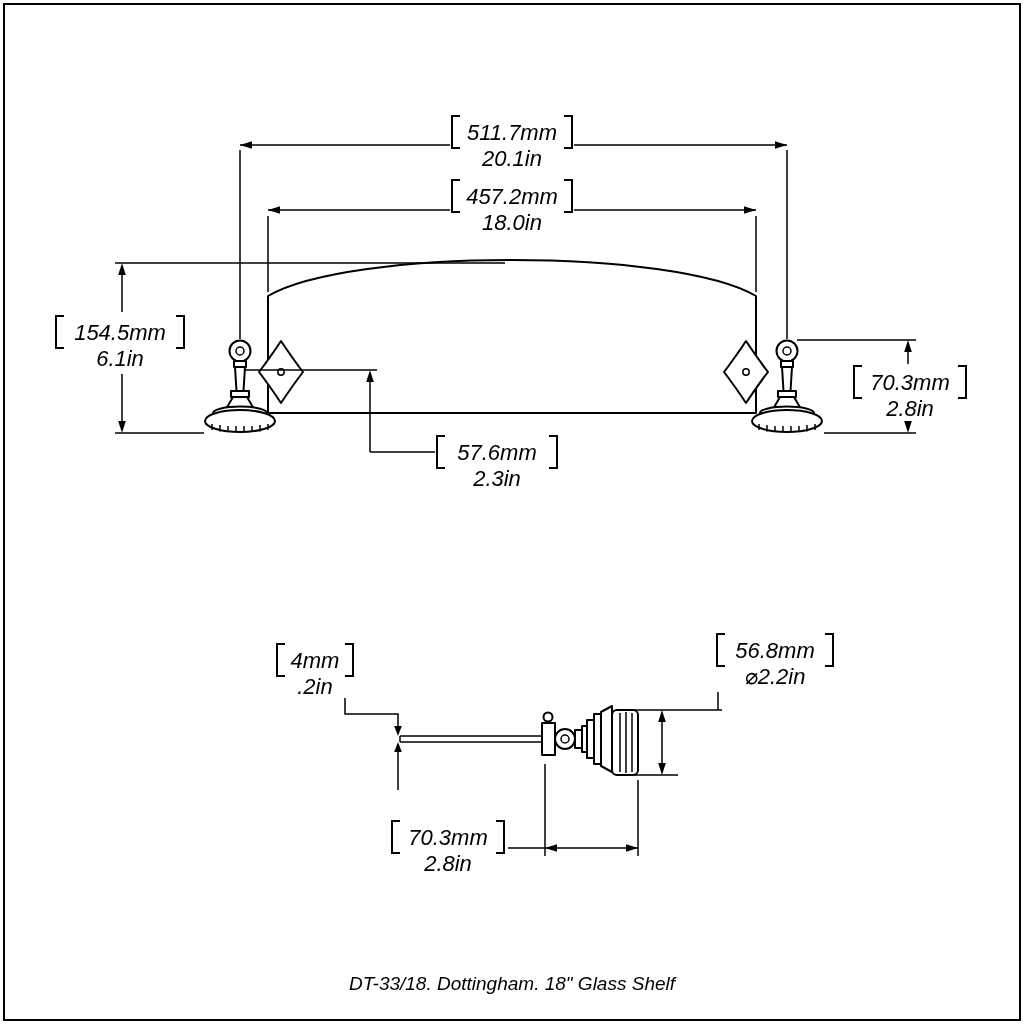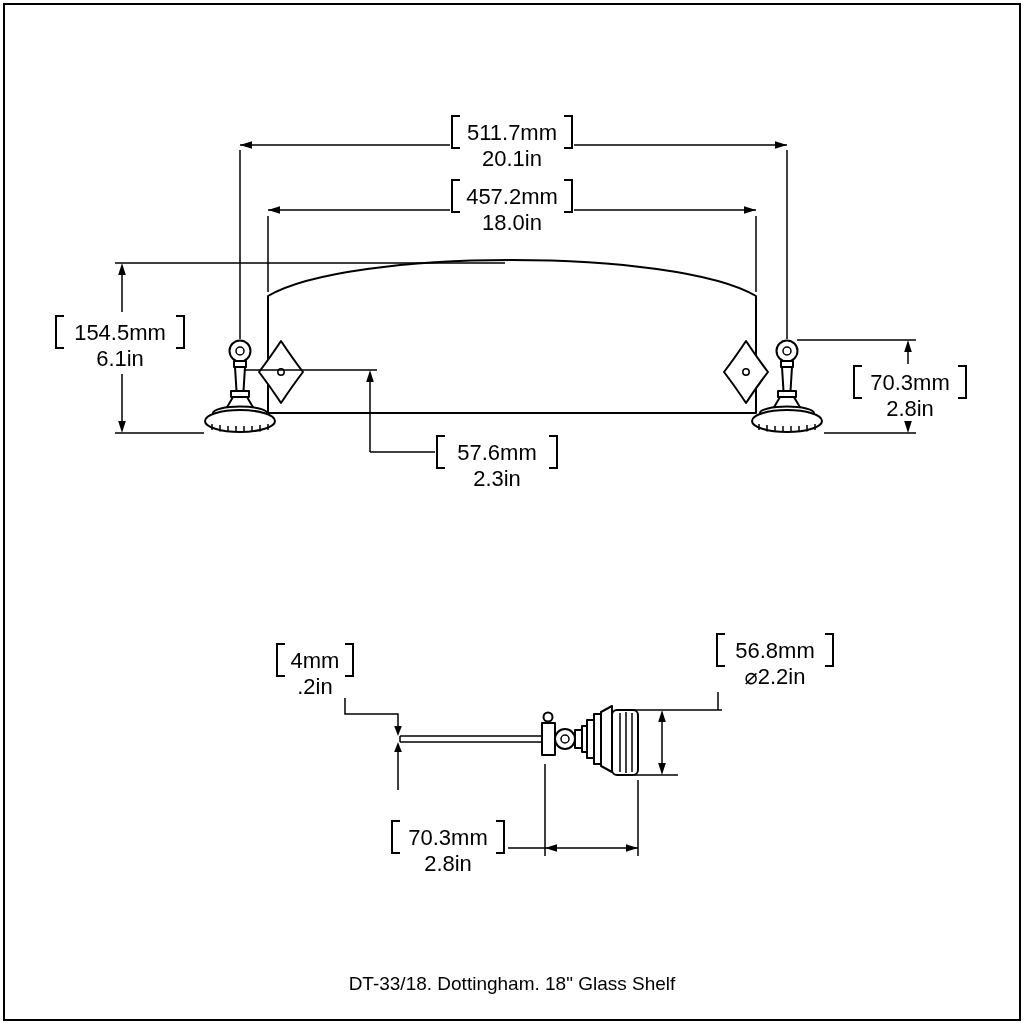--- a/index.html
+++ b/index.html
@@ -1,16 +1,16 @@
 <!DOCTYPE html>
 <html><head>
 <meta charset="utf-8">
 <style>
   html,body { margin:0; padding:0; background:#ffffff; }
-  .page { width:1024px; height:1024px; position:relative; background:#ffffff; }
+  .page { width:1024px; height:1024px; position:relative; background:#ffffff;font-style:italic; }
   svg { display:block; }
   .dim-text {
     font-family:"Liberation Sans","DejaVu Sans",sans-serif;
     font-size:22px; fill:#000000; text-anchor:middle;
   }
   .title-text {
     font-family:"Liberation Sans","DejaVu Sans",sans-serif;
     font-size:19px; fill:#000000; text-anchor:middle;
   }
   .outline { fill:#ffffff; stroke:#000000; stroke-width:2; stroke-linejoin:round; }

